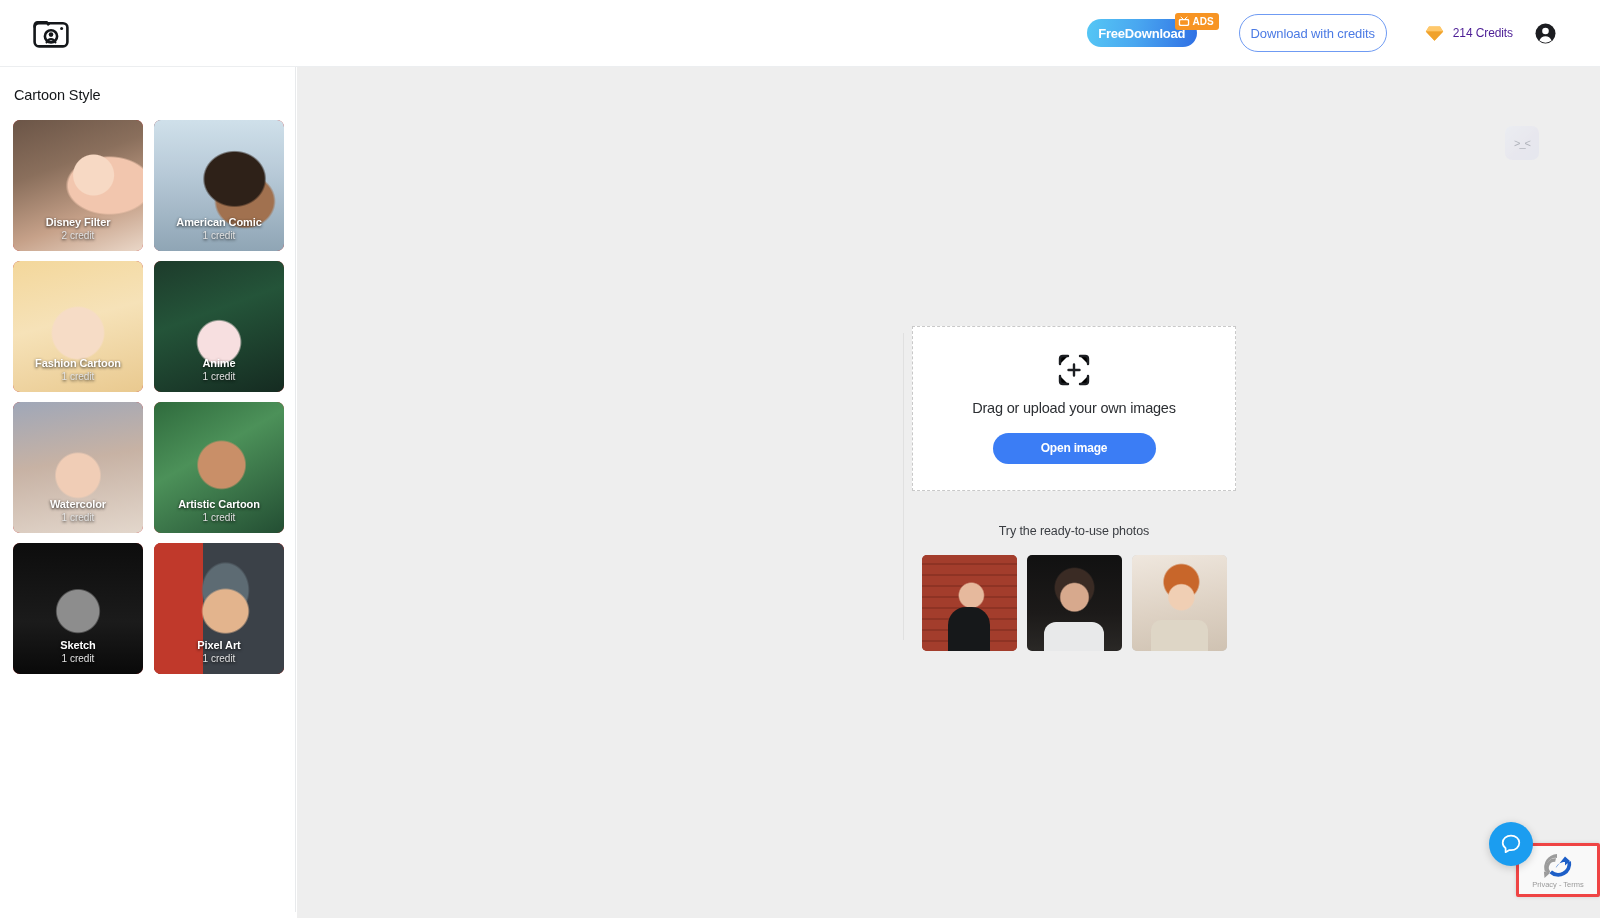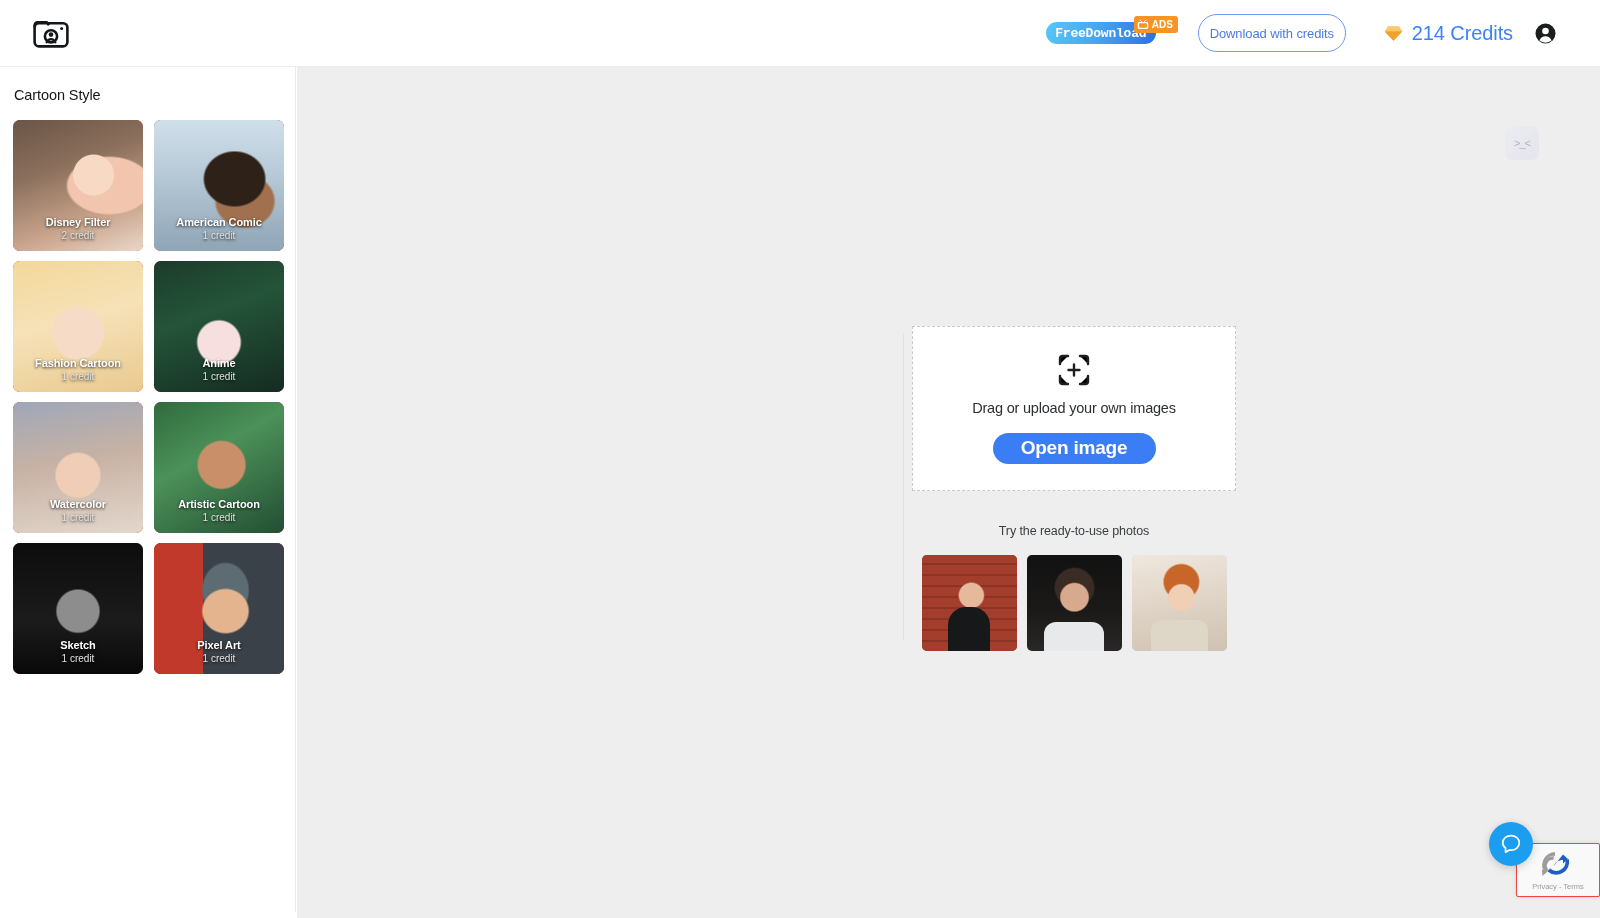--- a/index.html
+++ b/index.html
@@ -29,24 +29,24 @@
   .brand-sub {
     font-size: 9.5px; color: #9aa0a6; line-height: 13px; margin-top: 1px;
   }
 
   .header-right {
     margin-left: auto; display: flex; align-items: center;
     margin-right: 44px; gap: 0;
   }
   .free-dl-wrap { position: relative; }
   .btn-free-dl {
-    width: 110px; height: 22px; border: none; border-radius: 19px;
+    width: 110px; height: 28px; border: none; border-radius: 19px;
     background: linear-gradient(100deg,#55c7f5 0%, #49a7f0 45%, #2f6fe4 100%);
     color: #ffffff; font-size: 13px; font-weight: 600;
-    font-family: Liberation Mono, monospace;
+    font-family: Liberation Sans, sans-serif;
     cursor: pointer; letter-spacing: -0.2px;
   }
   .ads-badge {
     position: absolute; top: -6px; right: -22px;
     height: 17px; padding: 0 5px 0 3px;
     background: #f79423; border-radius: 3px;
     display: flex; align-items: center; gap: 3px;
   }
   .ads-badge .tv { width: 12px; height: 11px; display: block; }
   .ads-badge span { color: #ffffff; font-size: 10px; font-weight: 700; line-height: 1; }
@@ -56,21 +56,21 @@
     width: 148px; height: 38px; border-radius: 19px;
     border: 1px solid #6f9bf3; background: #ffffff;
     color: #4b7ae4; font-size: 13px;
     font-family: "Liberation Sans", sans-serif;
     cursor: pointer; letter-spacing: -0.1px;
   }
   .credits-box {
     margin-left: 38px; display: flex; align-items: center; gap: 9px;
   }
   .gem-icon { width: 19px; height: 17px; display: block; }
-  .credits-text { font-size: 20px; color: #3b82f6; letter-spacing: -0.1px; }
+  .credits-text { font-size: 12px; color: #4c1d95; letter-spacing: -0.1px; }
   .avatar-icon { width: 21px; height: 21px; margin-left: 22px; display: block; cursor: pointer; }
 
   
   .sidebar {
     position: absolute; top: 61px; left: 0;
     width: 296px; height: 851px;
     background: #ffffff;
     border-right: 1px solid #e8eaec;
     overflow: hidden;
   }
@@ -135,21 +135,21 @@
     cursor: pointer;
   }
   .dz-icon { width: 32px; height: 32px; display: block; }
   .dz-label {
     margin-top: 14px; font-size: 14.5px; color: #2c2f33;
     letter-spacing: -0.2px;
   }
   .btn-open-image {
     margin-top: 17px; width: 163px; height: 31px;
     border: none; border-radius: 16px; background: #3b7df5;
-    color: #ffffff; font-size: 19px; font-weight: 600;
+    color: #ffffff; font-size: 12px; font-weight: 600;
     font-family: "Liberation Sans", sans-serif;
     cursor: pointer; letter-spacing: -0.2px;
   }
   .ready-label {
     margin-top: 33px; text-align: center;
     font-size: 12.5px; color: #3a3d42; letter-spacing: -0.1px;
   }
   .samples {
     margin-top: 17px; display: flex; gap: 10px; justify-content: center;
   }
@@ -166,21 +166,21 @@
     width: 44px; height: 44px; border-radius: 22px;
     background: #1b9df0; cursor: pointer;
     display: flex; align-items: center; justify-content: center;
     box-shadow: 0 2px 8px rgba(0,0,0,.18);
     z-index: 30;
   }
   .chat-bubble svg { width: 22px; height: 22px; display: block; }
   .recaptcha {
     position: absolute; left: 1516px; top: 843px;
     width: 84px; height: 54px;
-    background: #f9f9f9; border: 1px solid #ef4444;
+    background: #f9f9f9; border: 3px solid #ef4444;
     border-radius: 2px;
     box-shadow: 0 0 4px rgba(0,0,0,.12);
     z-index: 25;
     display: flex; flex-direction: column; align-items: center;
     justify-content: flex-end; padding-bottom: 4px;
   }
   .recaptcha .rc-logo {
     position: absolute; top: 6px; left: 22px;
     width: 34px; height: 30px;
   }

